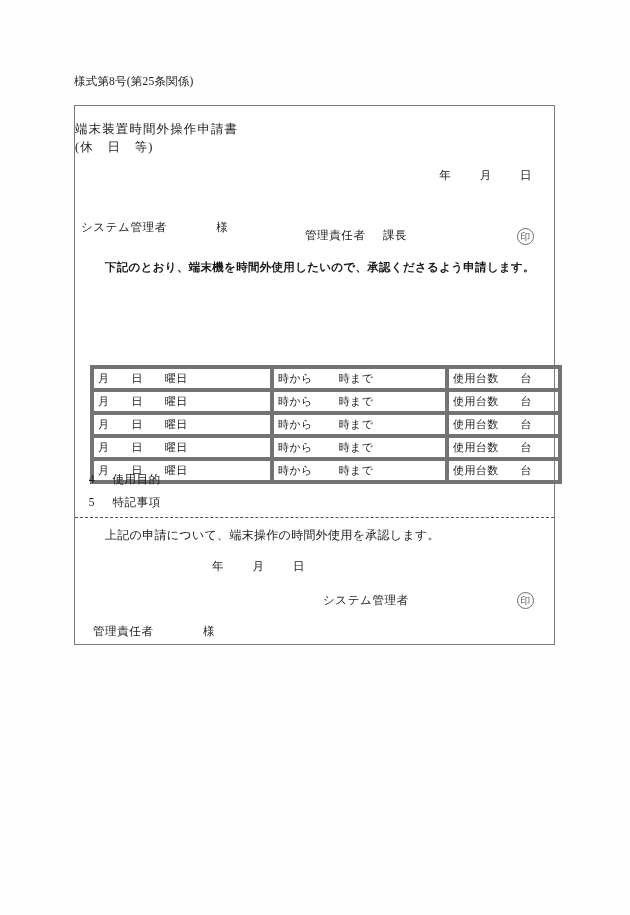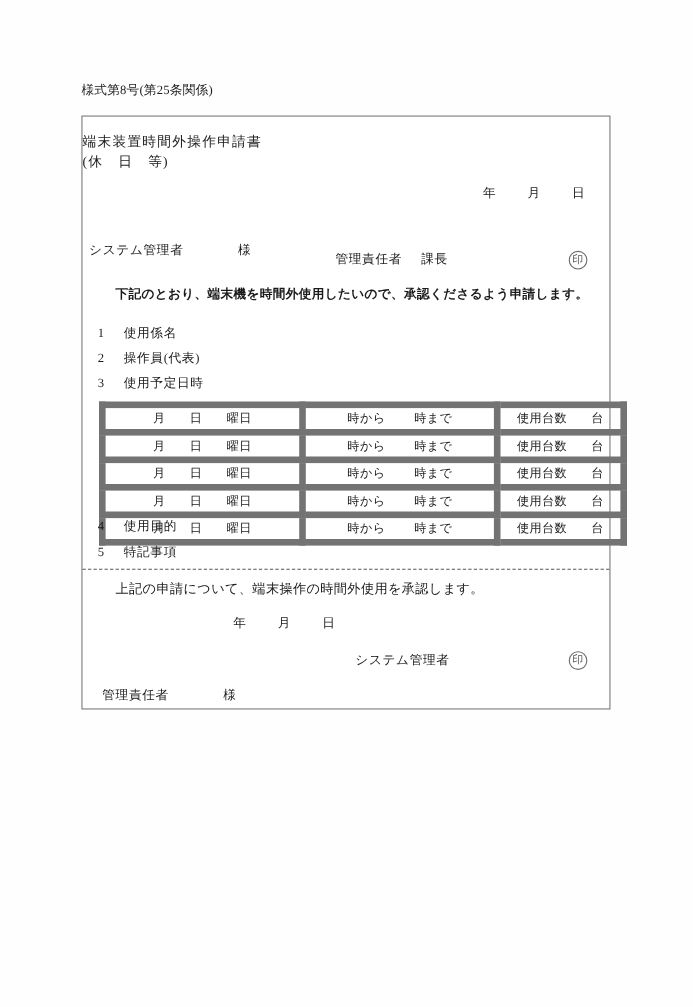--- a/index.html
+++ b/index.html
@@ -140,26 +140,26 @@
   
   .schedule-table {
     position: absolute;
     left: 15px;
     top: 259px;
     width: 432px;
     border-collapse: collapse;
     table-layout: fixed;
   }
   .schedule-table td {
-    border: 6px solid #737373;
+    border: 4px solid #737373;
     height: 19px;
     font-size: 11px;
     letter-spacing: 0.4px;
     padding: 0 4px;
-    text-align: center;
+    text-align: left;
     white-space: nowrap;
   }
   .col-date { width: 168px; }
   .col-time { width: 163px; }
   .col-units { width: 101px; }
   .gap-16 { display: inline-block; width: 22px; }
   .gap-20 { display: inline-block; width: 26px; }
 
   .numbered-list-2 { position: absolute; left: 6px; top: 362px; width: 100%; }
 
@@ -242,34 +242,20 @@
         <span>管理責任者</span>
         <span class="role">課長</span>
       </span>
       <span class="seal">
         <span class="seal-inner">印</span>
       </span>
     </div>
 
     <div class="intro-sentence">下記のとおり、端末機を時間外使用したいので、承認くださるよう申請します。</div>
 
-    <div class="numbered-list">
-      <div class="num-item">
-        <span class="num">1</span>
-        <span class="lbl">使用係名</span>
-      </div>
-      <div class="num-item">
-        <span class="num">2</span>
-        <span class="lbl">操作員(代表)</span>
-      </div>
-      <div class="num-item">
-        <span class="num">3</span>
-        <span class="lbl">使用予定日時</span>
-      </div>
-    </div>
 
     <table class="schedule-table">
       <tbody>
         <tr>
           <td class="col-date">
             <span>月</span><span class="gap-16"></span><span>日</span><span class="gap-16"></span><span>曜日</span>
           </td>
           <td class="col-time">
             <span>時から</span><span class="gap-20"></span><span>時まで</span>
           </td>

